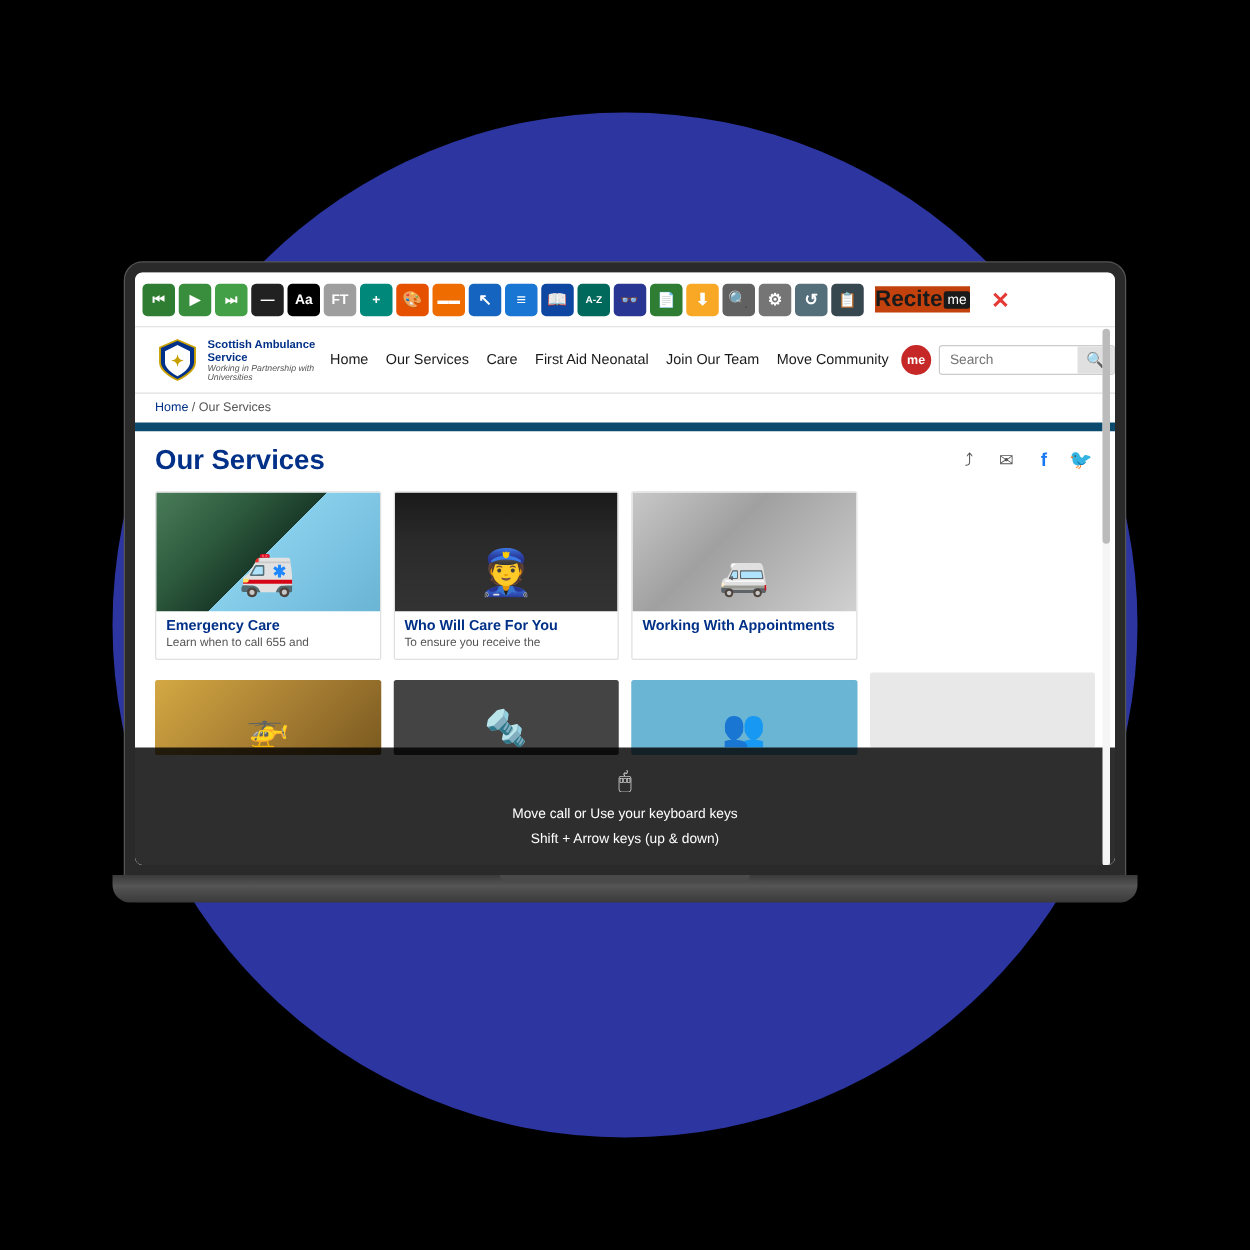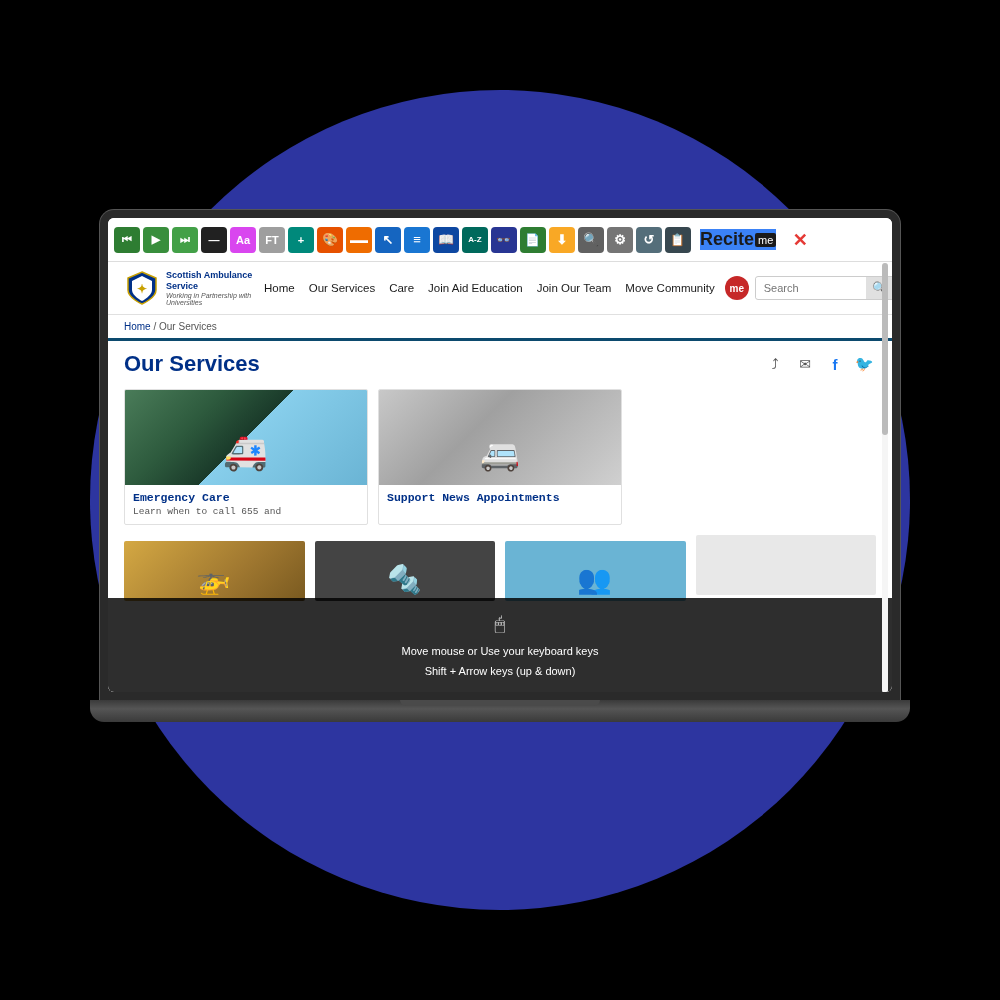--- a/index.html
+++ b/index.html
@@ -92,41 +92,41 @@
       font-weight: bold;
       color: #fff;
       cursor: pointer;
       flex-shrink: 0;
     }
 
     .tb-green { background: #2e7d32; }
     .tb-green-play { background: #388e3c; }
     .tb-green-ff { background: #43a047; }
     .tb-dark { background: #212121; }
-    .tb-gray-aa { background: #d946ef; }
+    .tb-gray-aa { background: #000000; }
     .tb-gray-ft { background: #9e9e9e; }
     .tb-teal { background: #00897b; }
     .tb-blue-cursor { background: #1565c0; }
     .tb-blue-text { background: #1976d2; }
     .tb-blue-book { background: #0d47a1; }
     .tb-teal-az { background: #00695c; }
     .tb-blue-glasses { background: #283593; }
     .tb-green-doc { background: #2e7d32; }
     .tb-yellow { background: #f9a825; }
     .tb-gray-zoom { background: #616161; }
     .tb-gray-cog { background: #757575; }
     .tb-gray-refresh { background: #546e7a; }
     .tb-dark-copy { background: #37474f; }
     .tb-close { background: #fff; color: #e53935; font-size: 18px; margin-left: auto; }
 
     .recite-logo {
       margin-left: 4px;
       display: flex;
       align-items: center;
-      background: #3b82f6;
+      background: #c2410c;
     }
     .recite-text {
       font-size: 18px;
       font-weight: bold;
       color: #1a1a1a;
     }
     .recite-me {
       font-size: 11px;
       background: #1a1a1a;
       color: #fff;
@@ -231,21 +231,21 @@
       padding: 4px 7px;
       cursor: pointer;
       font-size: 12px;
     }
 
     
     .breadcrumb {
       padding: 6px 16px;
       font-size: 10px;
       color: #555;
-      border-bottom: 3px solid #0c4a6e;
+      border-bottom: 7px solid #0c4a6e;
     }
     .breadcrumb a { color: #003087; text-decoration: none; }
 
     
     .main-content {
       padding: 10px 16px;
     }
 
     .page-title-row {
       display: flex;
@@ -275,23 +275,22 @@
       font-size: 14px;
       cursor: pointer;
       color: #555;
     }
     .share-icon.facebook { color: #1877f2; }
     .share-icon.twitter { color: #1da1f2; }
 
     
     .service-cards {
       display: grid;
-      grid-template-columns: repeat(3, 1fr);
+      grid-template-columns: repeat(4, 1fr);
       gap: 10px;
-      font-family: Liberation Mono, monospace;
     }
 
     .service-card {
       border: 1px solid #e0e0e0;
       border-radius: 2px;
       overflow: hidden;
       cursor: pointer;
     }
 
     .card-img-placeholder {
@@ -513,21 +512,21 @@
             <div>
               <div class="logo-text">Scottish Ambulance Service</div>
               <div class="logo-sub">Working in Partnership with Universities</div>
             </div>
           </div>
 
           <nav class="nav-links">
             <a class="nav-link">Home</a>
             <a class="nav-link">Our Services</a>
             <a class="nav-link">Care</a>
-            <a class="nav-link">Join Aid Education</a>
+            <a class="nav-link">First Aid Neonatal</a>
             <a class="nav-link">Join Our Team</a>
             <a class="nav-link">Move Community</a>
           </nav>
 
           <div class="header-right">
             <div class="me-icon">me</div>
             <div class="search-box">
               <input class="search-input" type="text" placeholder="Search" style="">
               <button class="search-btn">🔍</button>
             </div>
@@ -552,40 +551,45 @@
           </div>
 
           <div class="service-cards">
 
             <div class="service-card">
               <div class="card-img-placeholder img-ambulance"></div>
               <div class="card-title">Emergency Care</div>
               <div class="card-desc">Learn when to call 655 and</div>
             </div>
 
+            <div class="service-card">
+              <div class="card-img-placeholder img-paramedic"></div>
+              <div class="card-title">Who Will Care For You</div>
+              <div class="card-desc">To ensure you receive the</div>
+            </div>
 
             <div class="service-card">
               <div class="card-img-placeholder img-van"></div>
-              <div class="card-title">Support News Appointments</div>
+              <div class="card-title">Working With Appointments</div>
               <div class="card-desc"></div>
             </div>
 
           </div>
 
           <div style="display:grid;grid-template-columns:repeat(4,1fr);gap:10px;margin-top:10px;">
             <div class="bottom-card-img img-helicopter" style="height:60px;border-radius:2px;overflow:hidden;position:relative;"></div>
             <div class="bottom-card-img img-mechanic" style="height:60px;background:#444;border-radius:2px;overflow:hidden;position:relative;"></div>
             <div class="bottom-card-img img-group" style="height:60px;background:#6ab4d4;border-radius:2px;overflow:hidden;position:relative;"></div>
             <div style="height:60px;background:#e8e8e8;border-radius:2px;"></div>
           </div>
         </div>
 
         <div class="overlay-instruction">
           <span class="mouse-icon">🖱</span>
-          <span>Move mouse or Use your keyboard keys</span><br>
+          <span>Move call or Use your keyboard keys</span><br>
           <span>Shift + Arrow keys (up &amp; down)</span>
         </div>
 
         <div class="scrollbar-hint">
           <div class="scrollbar-track">
             <div class="scrollbar-thumb"></div>
           </div>
         </div>
 
       </div>

